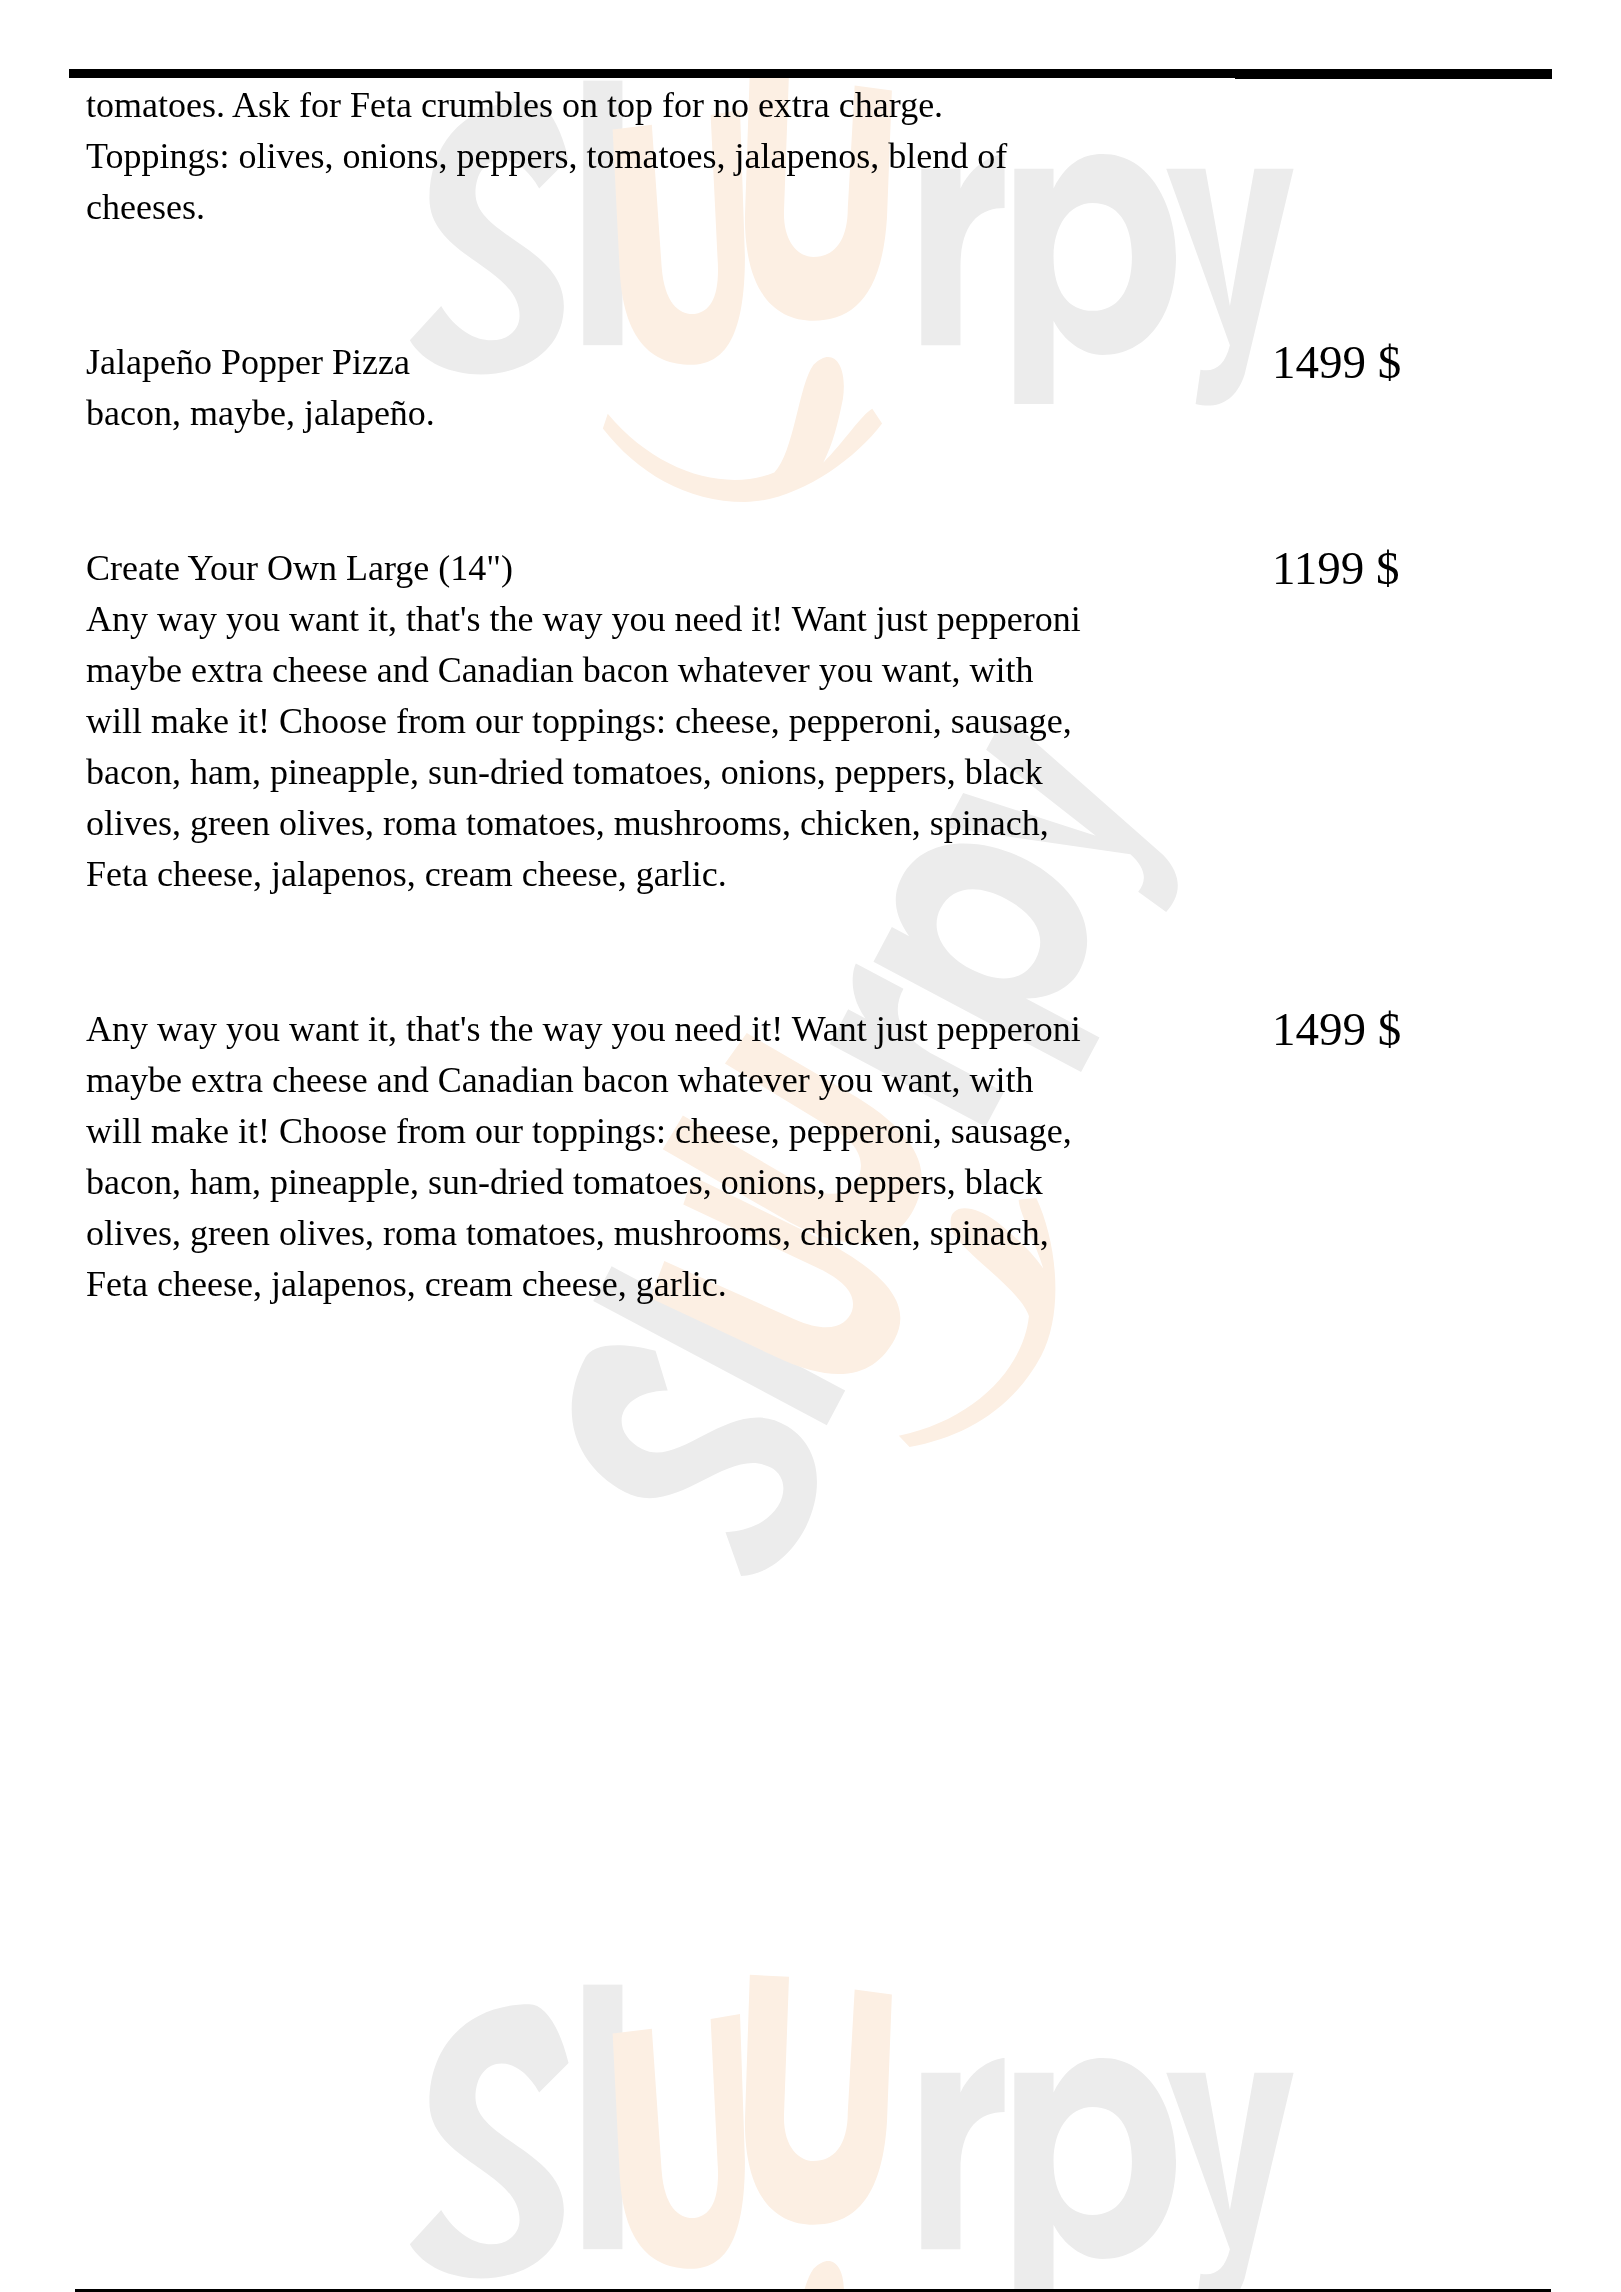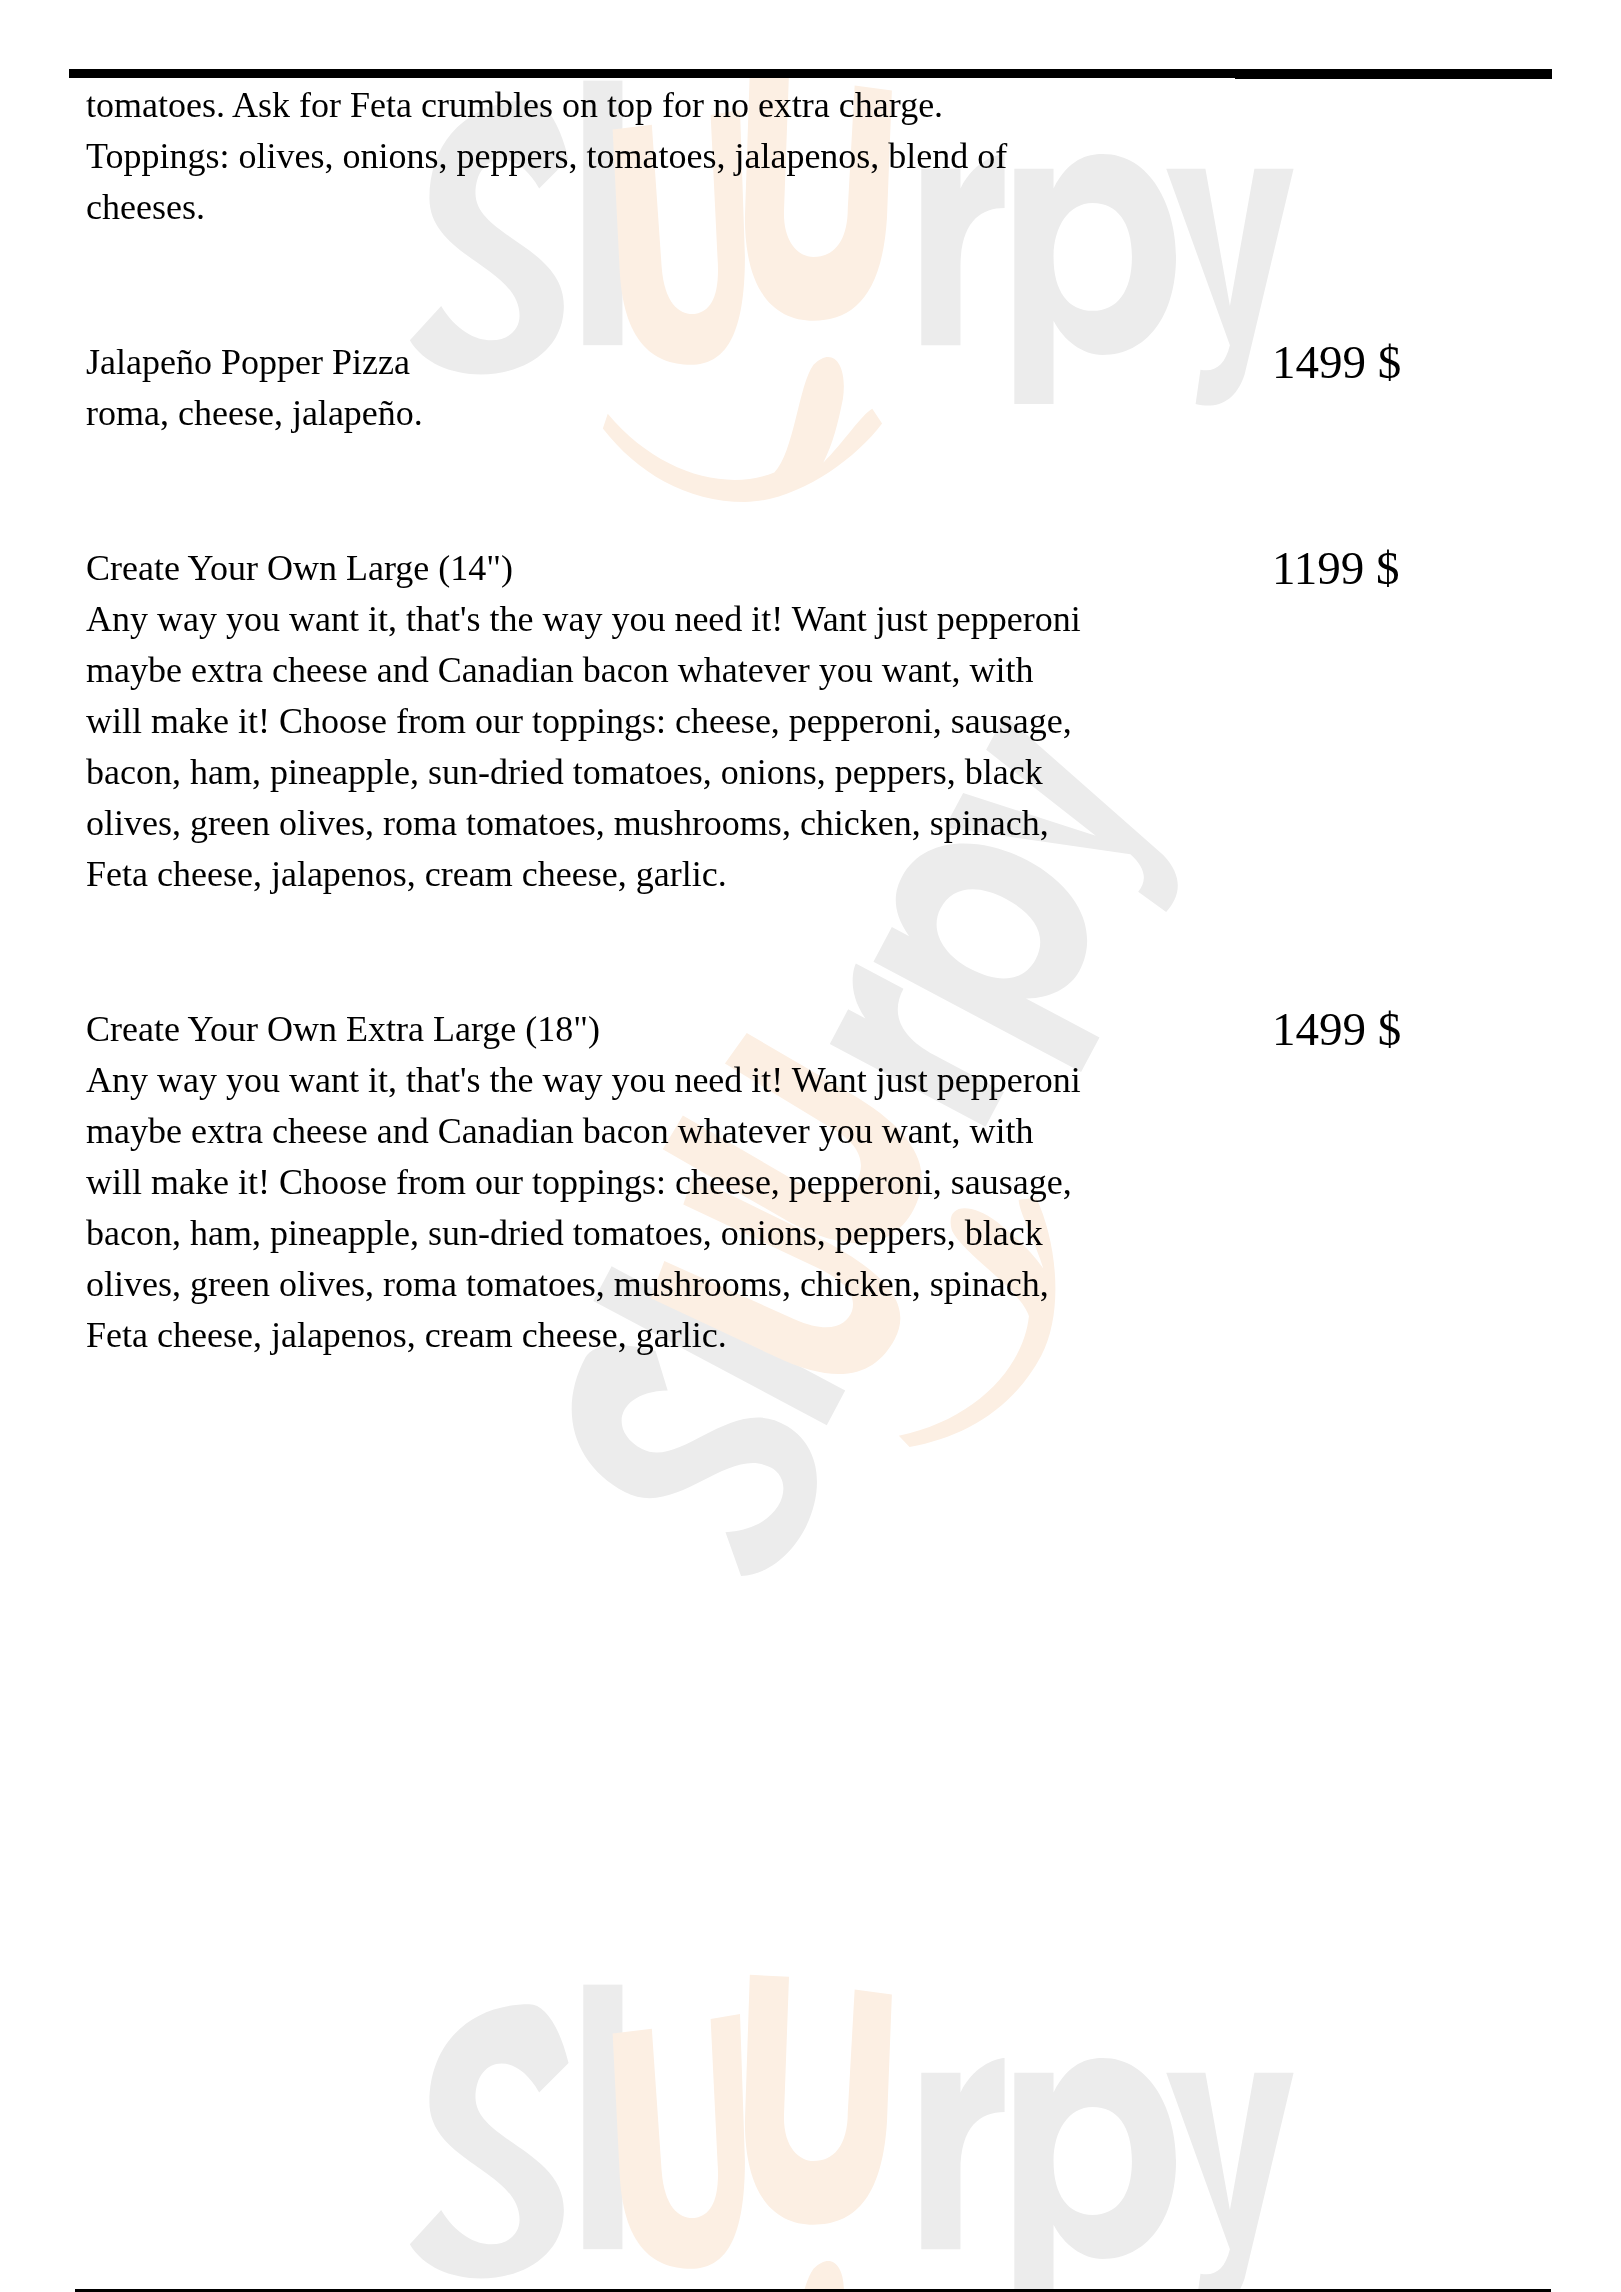--- a/index.html
+++ b/index.html
@@ -84,36 +84,35 @@
 
   <div class="item">
     <div class="line">tomatoes. Ask for Feta crumbles on top for no extra charge.</div>
     <div class="line">Toppings: olives, onions, peppers, tomatoes, jalapenos, blend of</div>
     <div class="line">cheeses.</div>
   </div>
 
   <div class="item">
     <div class="line">Jalapeño Popper Pizza</div>
     <div class="price">1499 $</div>
-    <div class="line">roma, cheese, jalapeño.</div>
+    <div class="line">bacon, maybe, jalapeño.</div>
   </div>
 
   <div class="item">
     <div class="line">Create Your Own Large (14")</div>
     <div class="price">1199 $</div>
     <div class="line">Any way you want it, that's the way you need it! Want just pepperoni</div>
     <div class="line">maybe extra cheese and Canadian bacon whatever you want, with</div>
     <div class="line">will make it! Choose from our toppings: cheese, pepperoni, sausage,</div>
     <div class="line">bacon, ham, pineapple, sun-dried tomatoes, onions, peppers, black</div>
     <div class="line">olives, green olives, roma tomatoes, mushrooms, chicken, spinach,</div>
     <div class="line">Feta cheese, jalapenos, cream cheese, garlic.</div>
   </div>
 
   <div class="item">
-    <div class="line">Create Your Own Extra Large (18")</div>
     <div class="price">1499 $</div>
     <div class="line">Any way you want it, that's the way you need it! Want just pepperoni</div>
     <div class="line">maybe extra cheese and Canadian bacon whatever you want, with</div>
     <div class="line">will make it! Choose from our toppings: cheese, pepperoni, sausage,</div>
     <div class="line">bacon, ham, pineapple, sun-dried tomatoes, onions, peppers, black</div>
     <div class="line">olives, green olives, roma tomatoes, mushrooms, chicken, spinach,</div>
     <div class="line">Feta cheese, jalapenos, cream cheese, garlic.</div>
   </div>
 
 </div>

